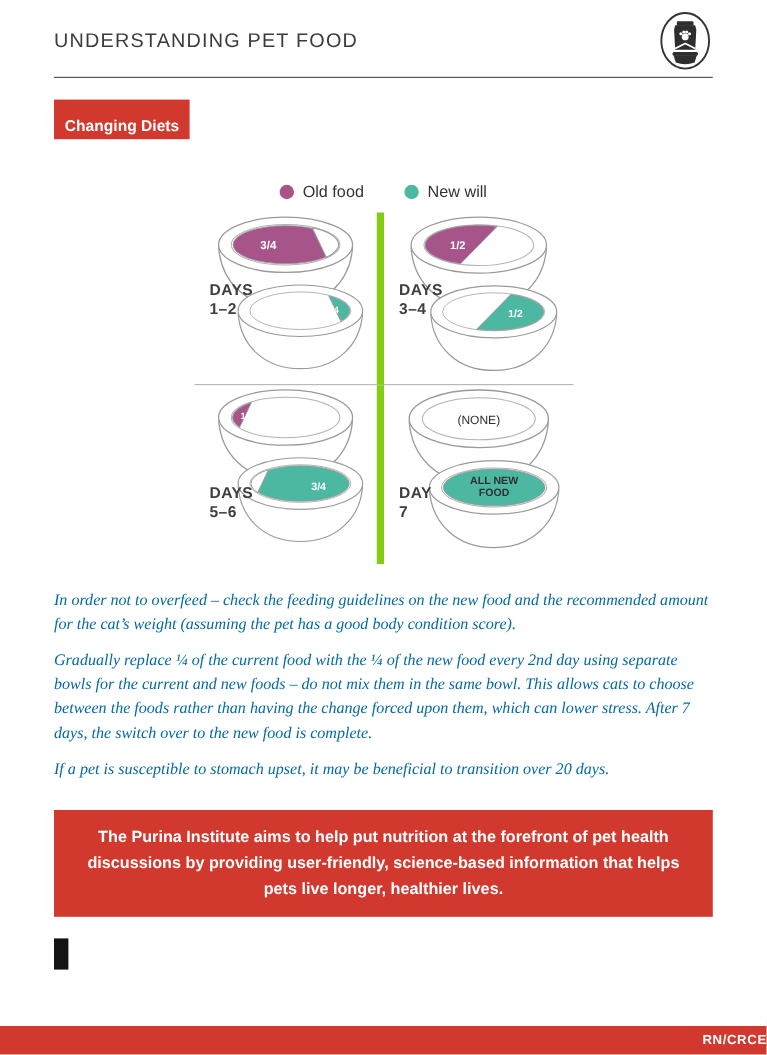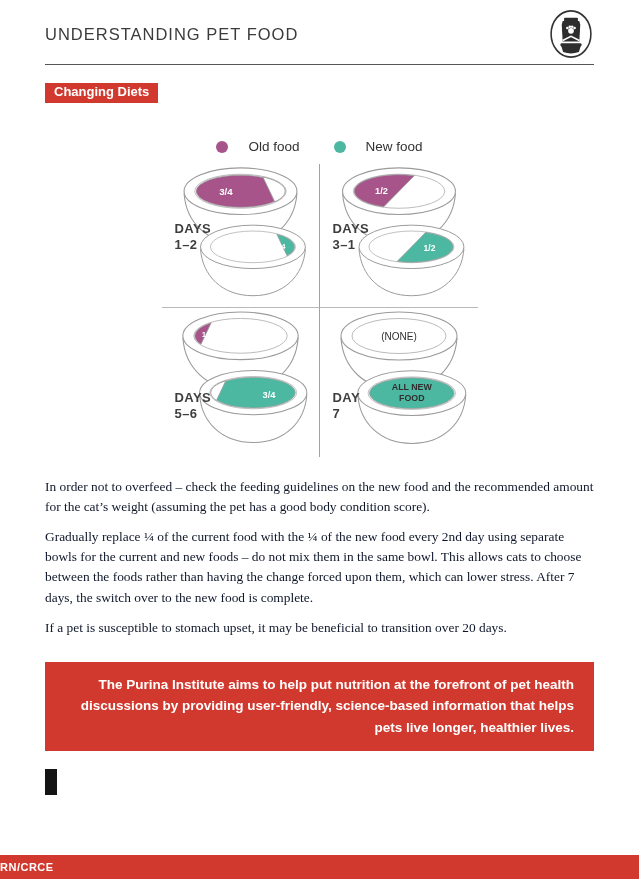--- a/index.html
+++ b/index.html
@@ -8,55 +8,55 @@
     background:#ffffff; box-sizing:border-box; padding:0 45px;
     font-family:"Liberation Sans", sans-serif; overflow:hidden;
     --red:#d2392e; --text-red:#c4403a;
   }
   
   .hdr-row{display:flex; justify-content:space-between; align-items:center; padding-top:8px; height:52px;}
   .hdr-title{font-size:16.5px; font-weight:400; letter-spacing:1px; color:#3b3b3b; margin:0;}
   .hdr-rule{border:none; border-top:1.6px solid #555; margin:4px 0 0 0;}
   
   .badge{display:inline-block; margin-top:18px; background:var(--red); color:#fff;
-    font-size:13px; font-weight:bold; padding:1px 9px 4px;}
+    font-size:13px; font-weight:bold; padding:14px 9px 4px;}
   
   .title{margin:20px 0 0 0; font-size:34.5px; font-weight:bold; color:#3b3b3b; letter-spacing:-0.5px; white-space:nowrap;}
   
   .legend{margin-top:36px; display:flex; justify-content:center; align-items:center; gap:34px;
     font-size:13.5px; color:#333;}
-  .legend-item{display:flex; align-items:center; gap:20px;}
+  .legend-item{display:flex; align-items:center; gap:7px;}
   .dot{width:12px; height:12px; border-radius:50%; display:inline-block;}
   
   .diagram{width:316px; margin:10px auto 0; display:grid;
     grid-template-columns:158px 158px; grid-template-rows:144px 149px;}
   .quad{position:relative;}
   .quad:nth-child(1), .quad:nth-child(2){border-bottom:1px solid #b9b9b9;}
-  .quad:nth-child(1), .quad:nth-child(3){border-right:1px solid #84cc16;}
+  .quad:nth-child(1), .quad:nth-child(3){border-right:6px solid #84cc16;}
   .quad svg{position:absolute; left:0; top:0; width:100%; height:100%;}
   .day-label{position:absolute; left:13px; font-size:13px; font-weight:bold; color:#3e3e3e;
     line-height:1.2; letter-spacing:0.4px; z-index:2;}
   .quad:nth-child(-n+2) .day-label{top:40%;}
   .quad:nth-child(n+3) .day-label{top:55%;}
   
   .highlight{margin:27px 0 0 0; font-size:14px; color:var(--text-red);}
   .body-para{font-family:"Liberation Serif", serif; font-size:13.4px; line-height:1.5;
-    color:#0f172a; margin:10px 0 0 0;}
+    color:#0369a1; margin:10px 0 0 0;font-style:italic;}
   .body-para:first-of-type{margin-top:20px;}
   
   .info-box{margin-top:24px; background:var(--red); color:#fff; font-weight:bold;
-    font-size:13.5px; line-height:1.6; text-align:right; padding:12px 20px;}
+    font-size:13.5px; line-height:1.6; text-align:center; padding:12px 20px;}
   
   .logo-block{margin-top:18px; display:inline-block;}
   .logo-row{display:flex; align-items:center; gap:8px;}
   .purina-box{background:#141414; display:inline-flex; align-items:center; gap:5px; padding:3px 8px 3px 4px; height:26px; box-sizing:border-box;}
   
   .bottom-bar{position:absolute; left:0; right:0; bottom:0; height:24px; background:var(--red);
-    color:#fff; font-size:11px; font-weight:bold; text-align:left; line-height:24px;
-    padding-right:52px; letter-spacing:0.5px; box-sizing:border-box;}
+    color:#fff; font-size:11px; font-weight:bold; text-align:right; line-height:24px;
+    letter-spacing:0.5px; box-sizing:border-box;}
 </style>
 </head>
 <body>
 
 <div class="page" style="--red: #d2392e; --text-red: #c4403a;">
 
   <header>
     <div class="hdr-row">
       <h1 class="hdr-title">UNDERSTANDING PET FOOD</h1>
       <svg width="46" height="50" viewBox="0 0 48 54">
@@ -79,21 +79,21 @@
   <div class="badge">Changing Diets</div>
 
 
   <div class="legend">
     <span class="legend-item">
       <span class="dot dot-old" style="background: rgb(166, 84, 138);"></span>
       <span>Old food</span>
     </span>
     <span class="legend-item">
       <span class="dot dot-new" style="background: rgb(77, 184, 162);"></span>
-      <span>New food</span>
+      <span>New will</span>
     </span>
   </div>
 
   <div class="diagram">
     <div class="quad">
       <svg viewBox="0 0 158 147" preserveAspectRatio="xMidYMin meet">
           <g transform="translate(19,2)">
             <path d="M 2 28 C 4 58 26 80 60 80 C 94 80 116 58 118 28" fill="#fff" stroke="#9a9a9a" stroke-width="1.1"></path>
             <ellipse cx="60" cy="26" rx="58" ry="24" fill="#fff" stroke="#9a9a9a" stroke-width="1.1"></ellipse>
             <ellipse cx="60" cy="26" rx="47" ry="17.5" fill="#fff" stroke="#b3b3b3" stroke-width="0.9"></ellipse>
@@ -126,21 +126,21 @@
           <g transform="translate(36,61) scale(0.93)">
             <path d="M 2 28 C 4 58 26 80 60 80 C 94 80 116 58 118 28" fill="#fff" stroke="#9a9a9a" stroke-width="1.1"></path>
             <ellipse cx="60" cy="26" rx="58" ry="24" fill="#fff" stroke="#9a9a9a" stroke-width="1.1"></ellipse>
             <ellipse cx="60" cy="26" rx="47" ry="17.5" fill="#fff" stroke="#b3b3b3" stroke-width="0.9"></ellipse>
             <path d="M 75.7 10.0 A 46 17 0 1 1 44.3 42.0 Z" fill="#4db8a2" stroke="#9a9a9a" stroke-width="0.8"></path>
             <text x="80" y="31" text-anchor="middle" font-size="9.5" font-weight="bold" fill="#fff" font-family="Liberation Sans, sans-serif">1/2</text>
           </g>
         </svg>
       <div class="day-label">
         <span>DAYS</span><br>
-        <span>3–1</span>
+        <span>3–4</span>
       </div>
     </div>
     <div class="quad">
       <svg viewBox="0 0 158 147" preserveAspectRatio="xMidYMin meet">
           <g transform="translate(19,2)">
             <path d="M 2 28 C 4 58 26 80 60 80 C 94 80 116 58 118 28" fill="#fff" stroke="#9a9a9a" stroke-width="1.1"></path>
             <ellipse cx="60" cy="26" rx="58" ry="24" fill="#fff" stroke="#9a9a9a" stroke-width="1.1"></ellipse>
             <ellipse cx="60" cy="26" rx="47" ry="17.5" fill="#fff" stroke="#b3b3b3" stroke-width="0.9"></ellipse>
             <path d="M 20.2 34.5 A 46 17 0 0 1 30.4 13.0 Z" fill="#a6548a" stroke="#9a9a9a" stroke-width="0.8"></path>
             <text x="26.5" y="27.5" text-anchor="middle" font-size="8" font-weight="bold" fill="#fff" font-family="Liberation Sans, sans-serif">1/4</text>

